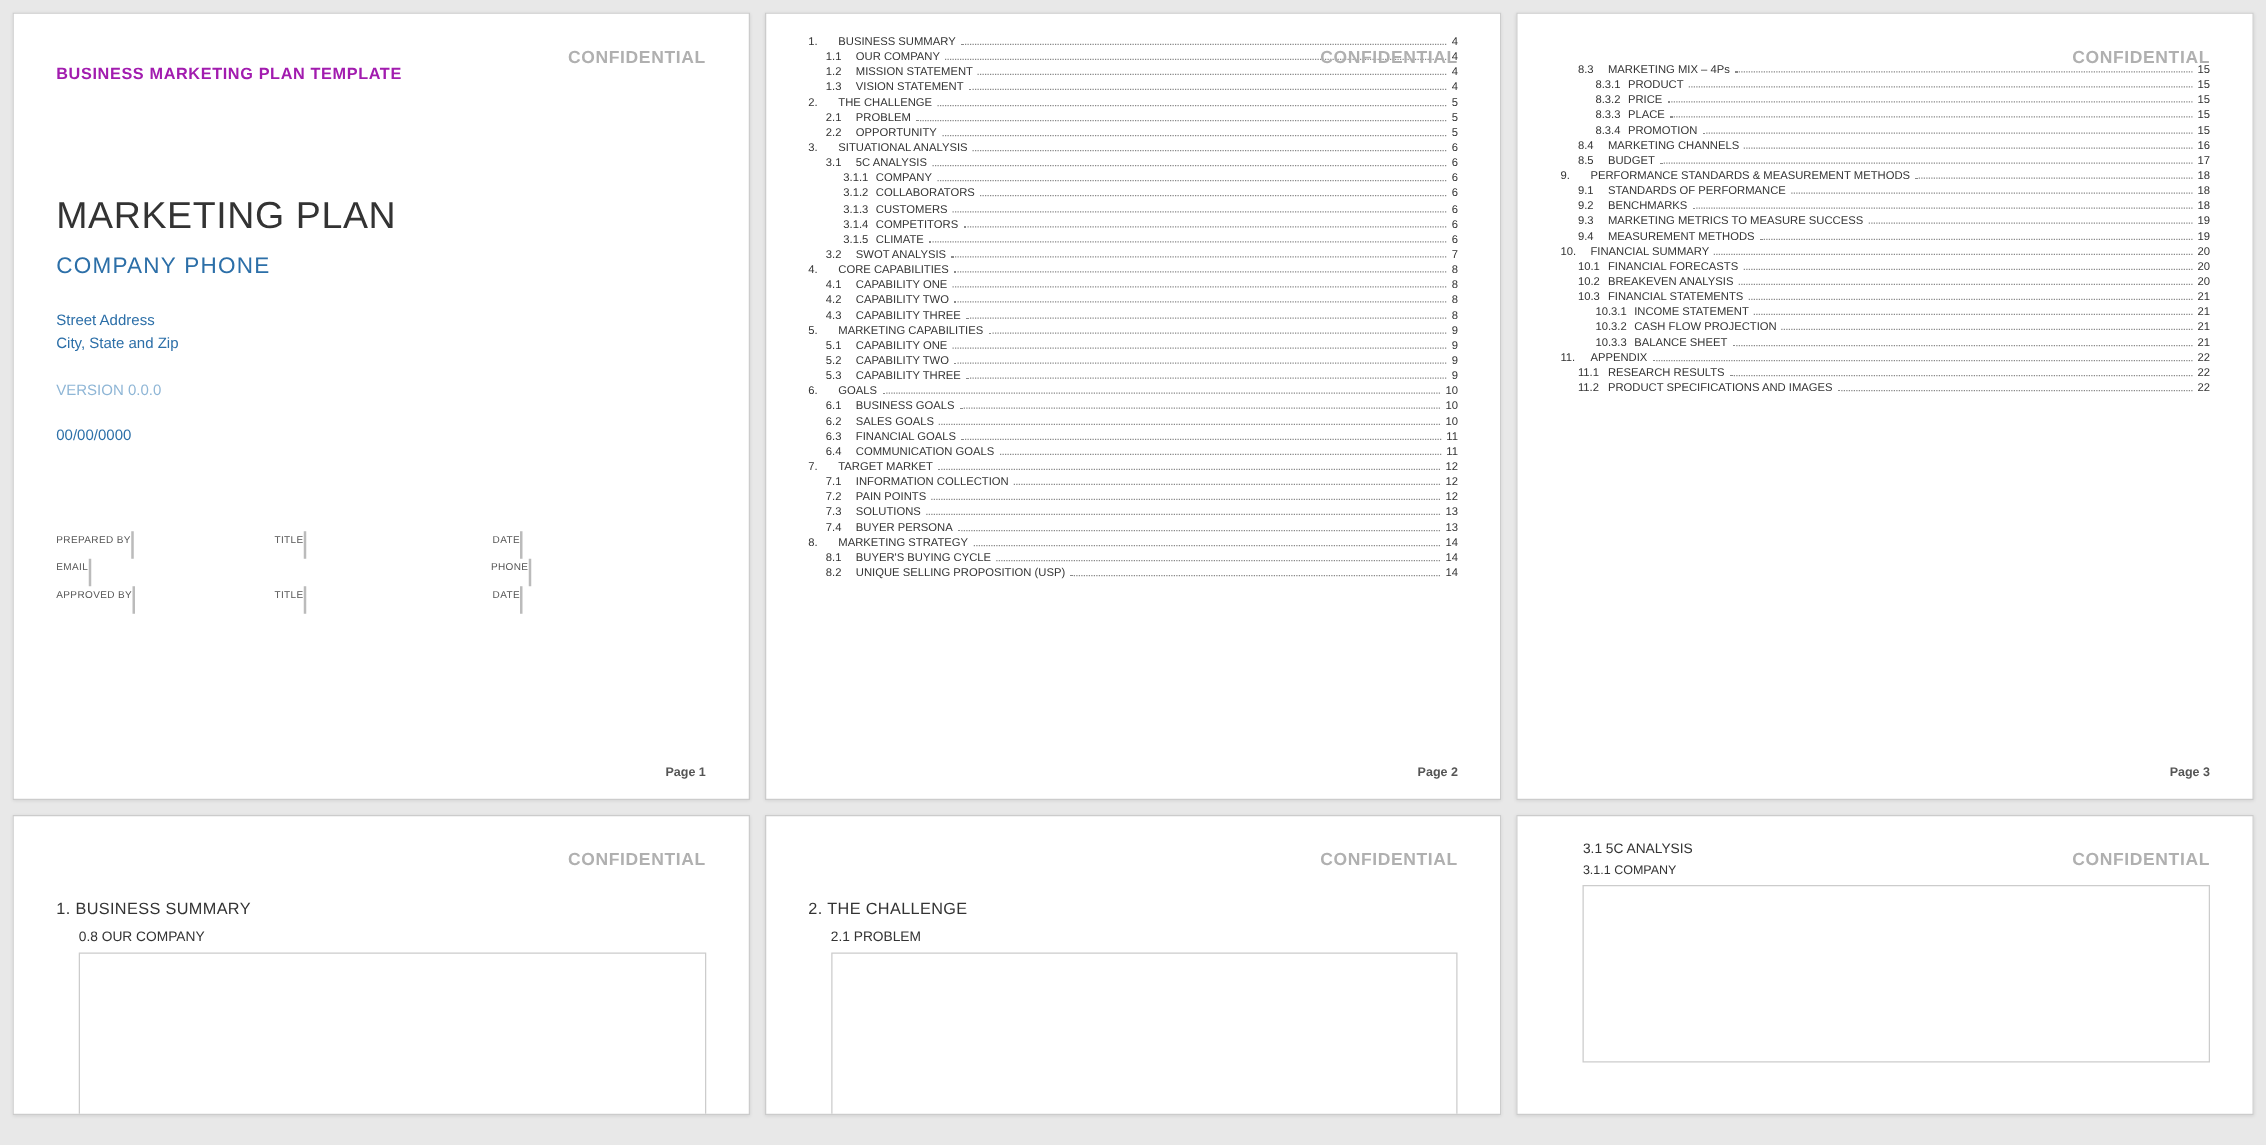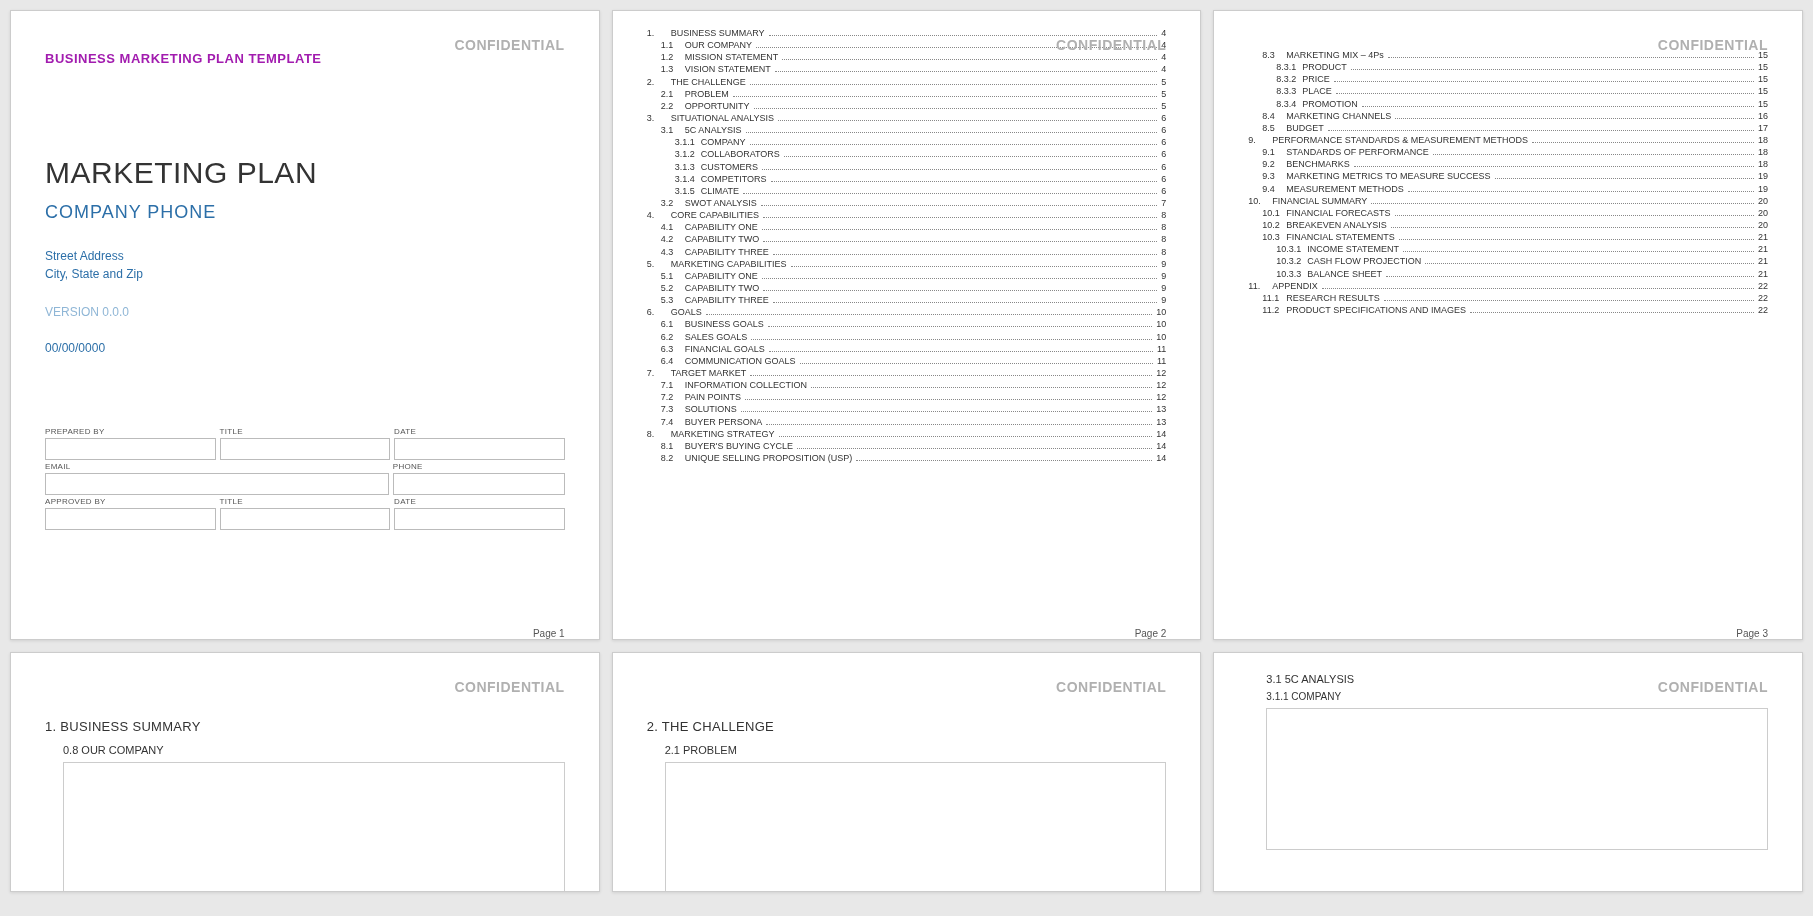--- a/index.html
+++ b/index.html
@@ -32,24 +32,25 @@
     position: absolute;
     top: 26px;
     right: 34px;
     font-weight: 700;
     font-size: 14px;
     color: #b0b0b0;
     letter-spacing: 0.5px;
   }
   .page-num {
     position: absolute;
-    bottom: 0;
+    bottom: 15px;
     right: 34px;
     font-size: 10px;
     color: #555;
+    font-weight: bold;
   }
   
   .eyebrow {
     margin-top: 30px;
     font-weight: 700;
     font-size: 13px;
     color: #a21caf;
     letter-spacing: 0.5px;
   }
   .main-title {
@@ -89,21 +90,21 @@
   .form {
     margin-top: 70px;
   }
   .form-row {
     display: flex;
     gap: 4px;
   }
   .form-cell {
     flex: 1;
     display: flex;
-    flex-direction: column;
+    flex-direction: row;
   }
   .form-cell .lbl {
     font-size: 8px;
     color: #555;
     padding: 2px 0;
     letter-spacing: 0.3px;
   }
   .form-cell .box {
     border: 1px solid #bbb;
     height: 20px;

